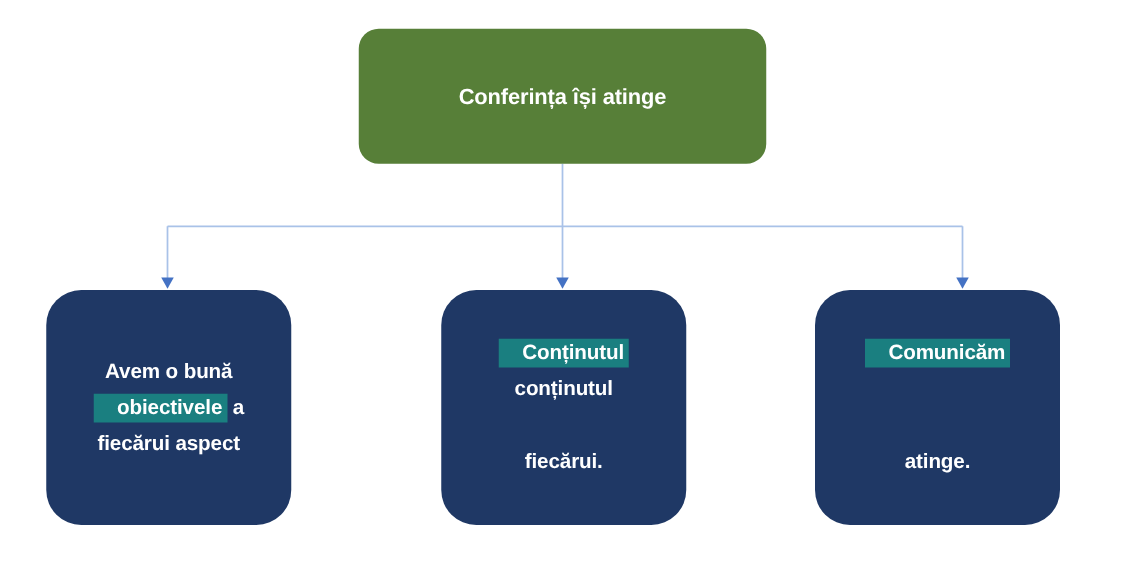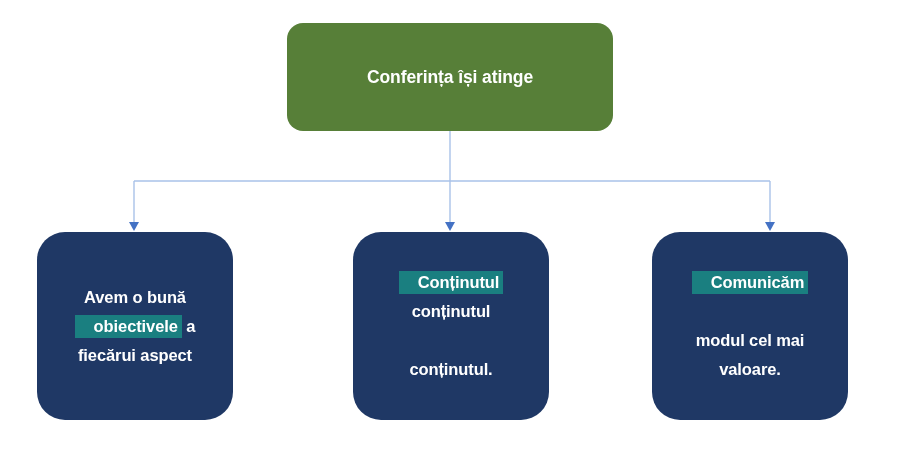--- a/index.html
+++ b/index.html
@@ -65,20 +65,20 @@
     <div>
       <span>Conferința își atinge</span><br>
     </div>
   </div>
 
   <div class="node child-box pos-0">
     <div class="child-text"><span>Avem o bună</span><br><span class="hl">obiectivele</span><span> a</span><br><span>fiecărui aspect</span><br></div>
   </div>
 
   <div class="node child-box pos-1">
-    <div class="child-text"><span class="hl">Conținutul</span><br><span>conținutul</span><br><br><span>conținutul.</span></div>
+    <div class="child-text"><span class="hl">Conținutul</span><br><span>conținutul</span><br><br><span>fiecărui.</span></div>
   </div>
 
   <div class="node child-box pos-2">
-    <div class="child-text"><span class="hl">Comunicăm</span><br><br><span>modul cel mai</span><br><span>valoare.</span></div>
+    <div class="child-text"><span class="hl">Comunicăm</span><br><br><br><span>atinge.</span></div>
   </div>
 
 </div>
 
 </body></html>

